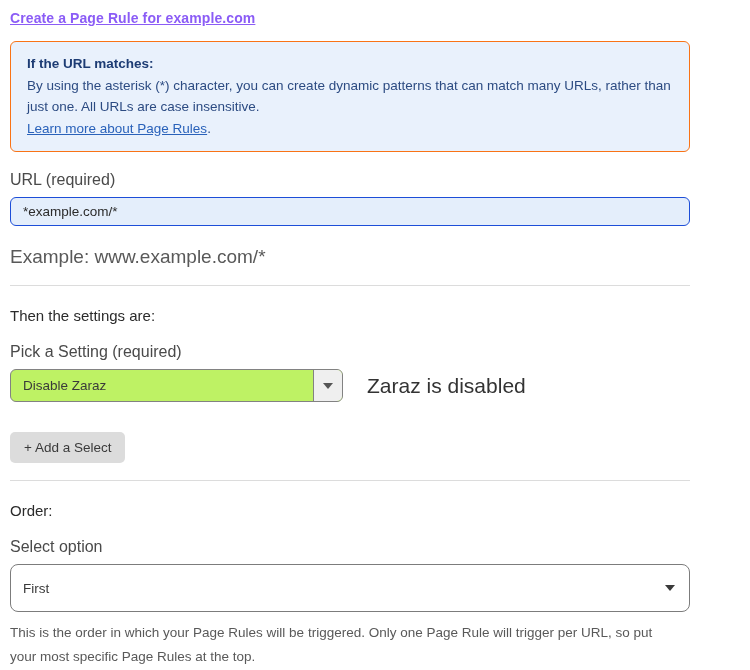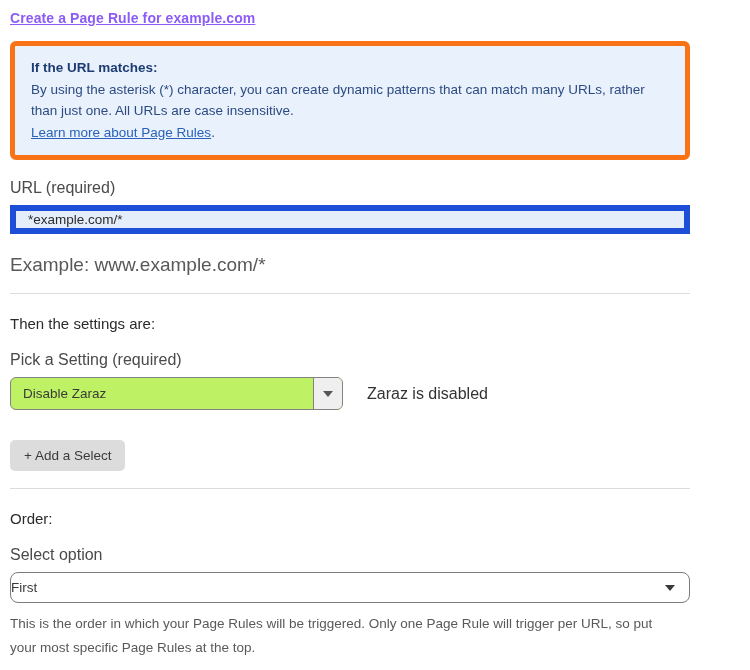--- a/index.html
+++ b/index.html
@@ -20,21 +20,21 @@
     font-size: 14px;
     font-weight: bold;
     color: #8b5cf6;
     letter-spacing: 0.1px;
     text-decoration: underline;
   }
 
   .info-box {
     margin-top: 15px;
     background: #e9f1fc;
-    border: 5px solid #f97316;
+    border: 1px solid #f97316;
     border-radius: 6px;
     padding: 11px 16px 12px 16px;
     font-size: 13.5px;
     line-height: 21.5px;
     color: #2c4b82;
   }
   .info-box .info-heading {
     font-weight: bold;
     color: #1d3c74;
   }
@@ -49,22 +49,22 @@
     font-size: 16px;
     color: #4a4a4a;
   }
 
   .url-input {
     display: block;
     margin-top: 8px;
     width: 680px;
     height: 29px;
     background: #e4eefb;
-    border: 6px solid #1d4ed8;
-    border-radius: 0;
+    border: 1px solid #1d4ed8;
+    border-radius: 6px;
     padding: 0 12px;
     font-family: "Liberation Sans", sans-serif;
     font-size: 13.5px;
     color: #2b2b2b;
     outline: none;
   }
 
   .hint-text {
     margin-top: 20px;
     font-size: 19px;
@@ -117,21 +117,21 @@
     justify-content: center;
   }
   .tri-down {
     width: 0; height: 0;
     border-left: 5px solid transparent;
     border-right: 5px solid transparent;
     border-top: 6px solid #555555;
   }
   .status-text {
     margin-left: 24px;
-    font-size: 16px;
+    font-size: 21px;
     color: #333333;
   }
 
   .btn {
     display: inline-block;
     border: none;
     border-radius: 5px;
     font-family: "Liberation Sans", sans-serif;
     font-size: 13.5px;
     cursor: pointer;
@@ -139,27 +139,27 @@
   .btn-gray {
     background: #dcdcdc;
     color: #3a3a3a;
     padding: 8px 14px;
   }
   .add-setting-btn { margin-top: 30px; }
 
   .order-select {
     margin-top: 8px;
     width: 680px;
-    height: 31px;
+    height: 48px;
     background: #ffffff;
     border: 1px solid #7c7c7c;
     border-radius: 8px;
     display: flex;
     align-items: center;
-    padding: 0 14px 0 0;
+    padding: 0 14px 0 12px;
     cursor: pointer;
   }
   .order-select .select-value {
     flex: 1;
     font-size: 13.5px;
     color: #3a3a3a;
   }
   .order-select .tri-down {
     border-left-width: 5px;
     border-right-width: 5px;

